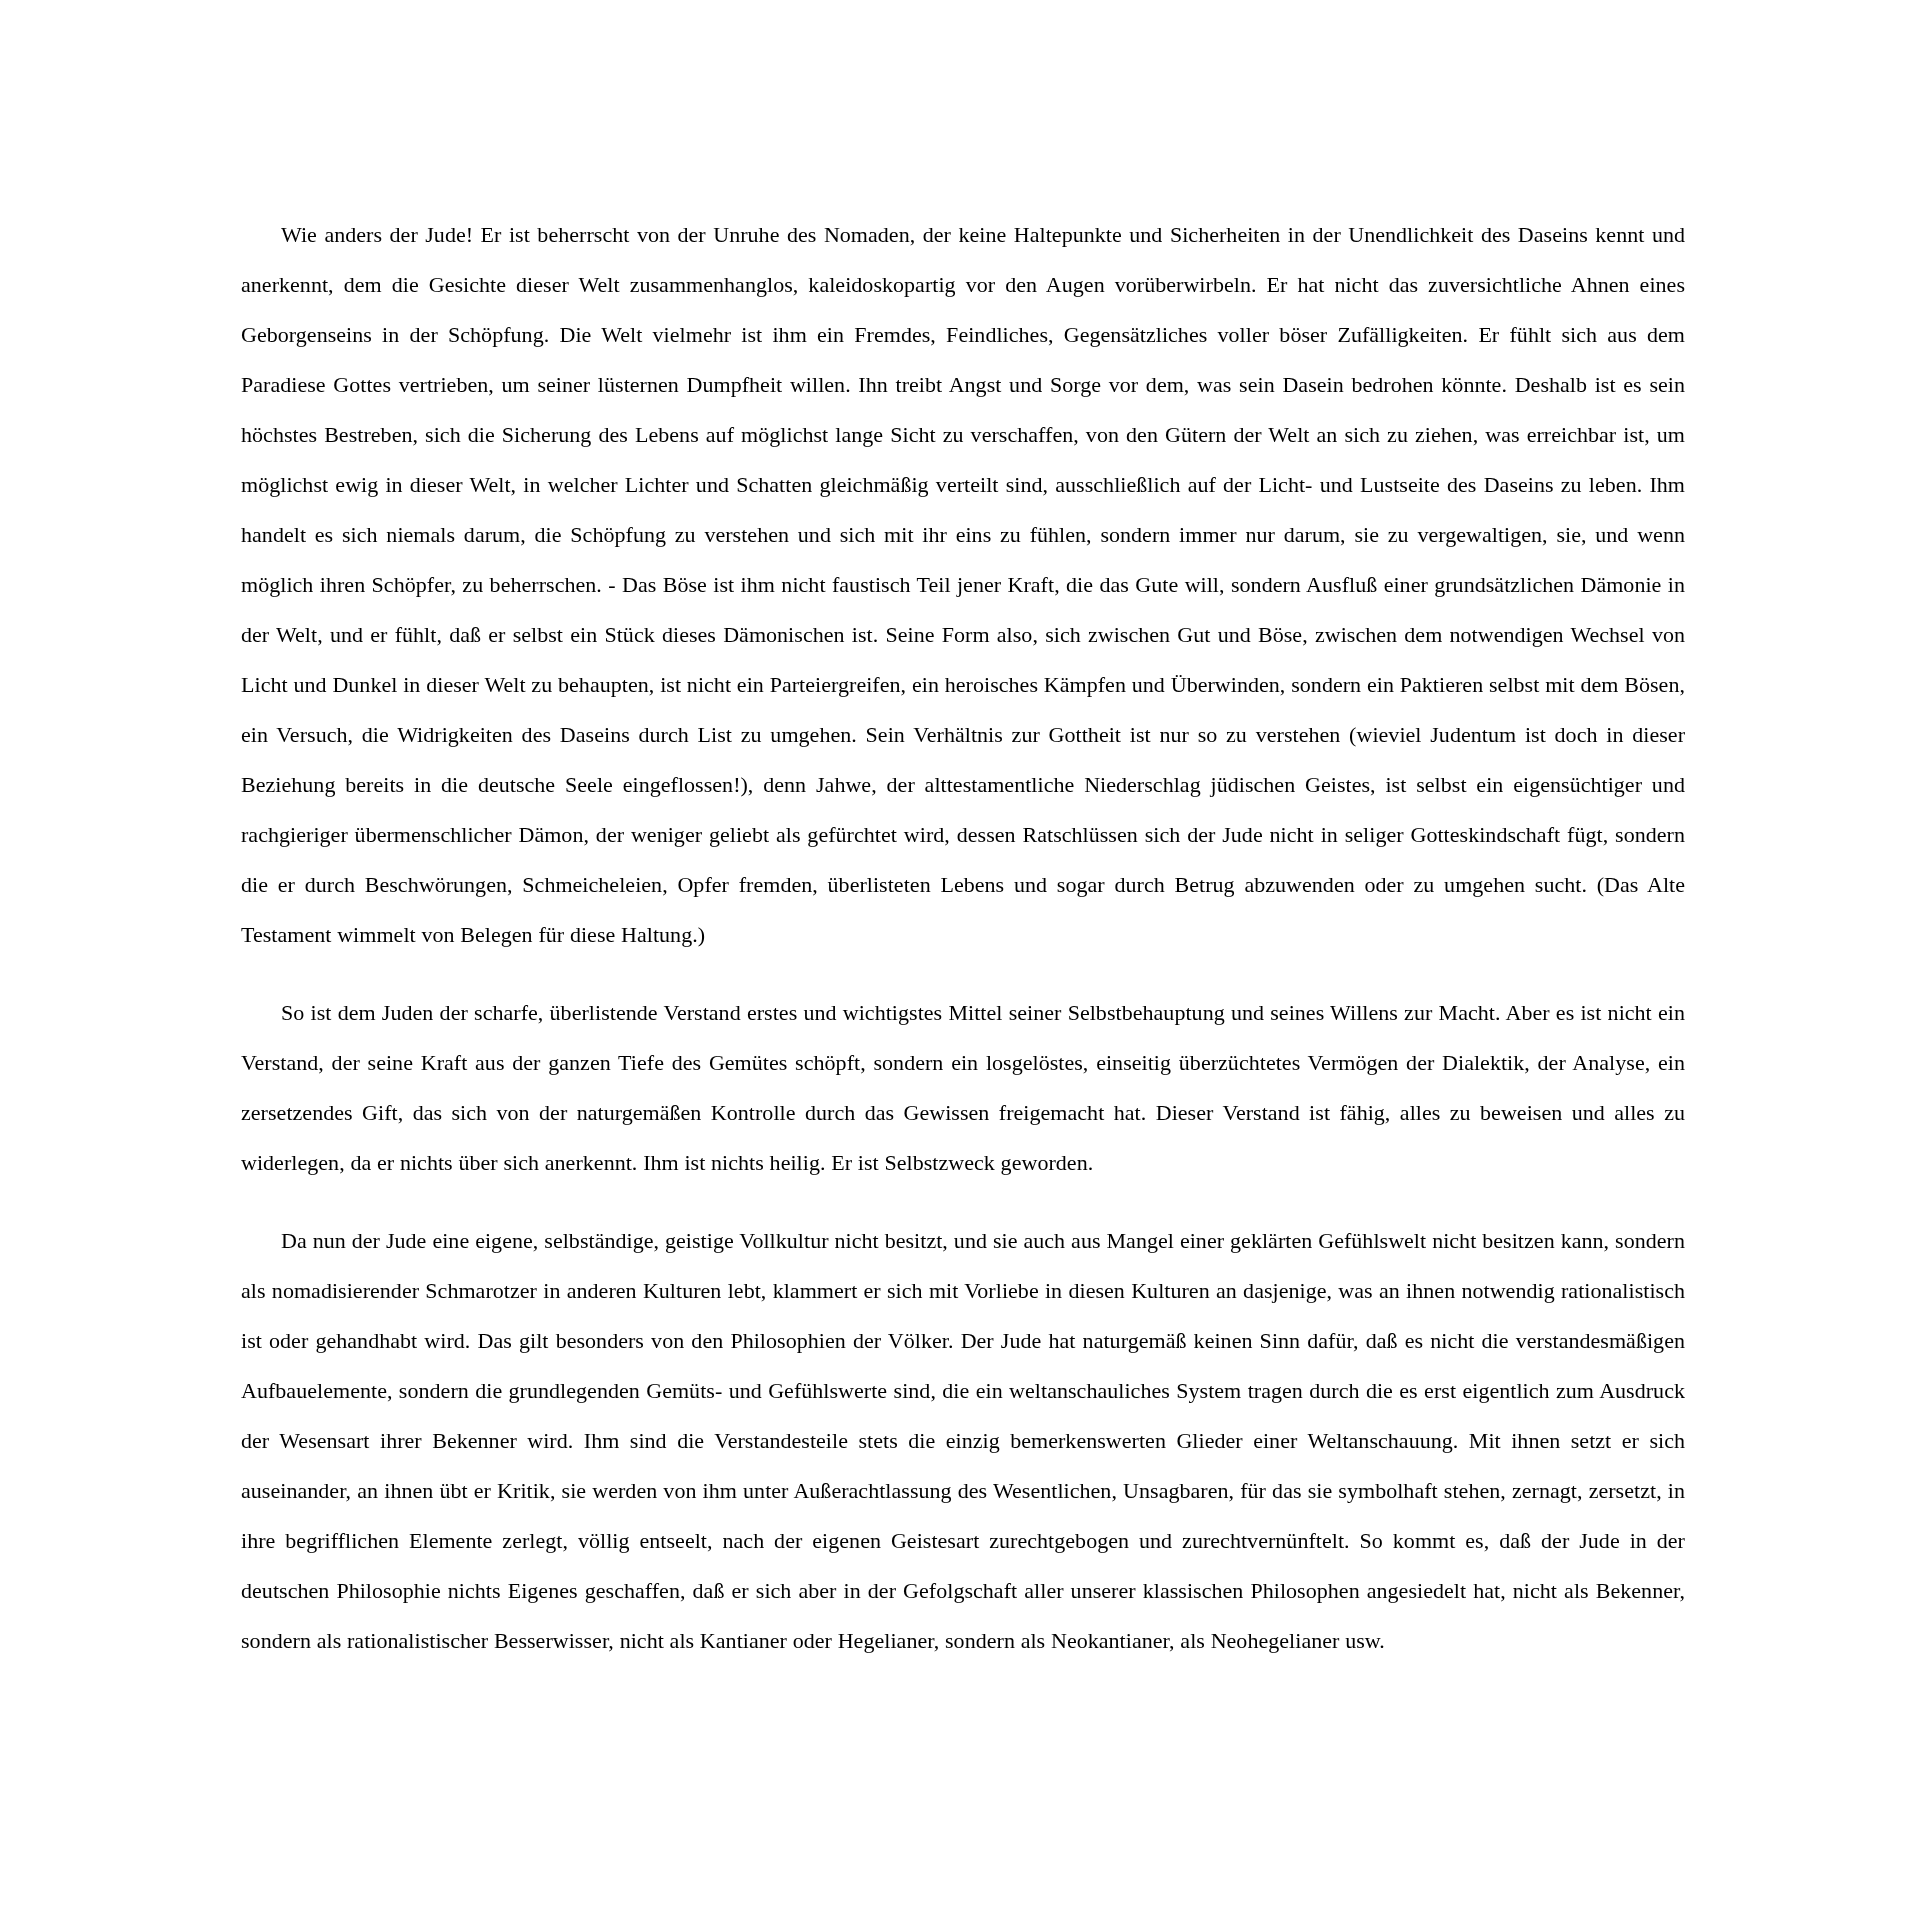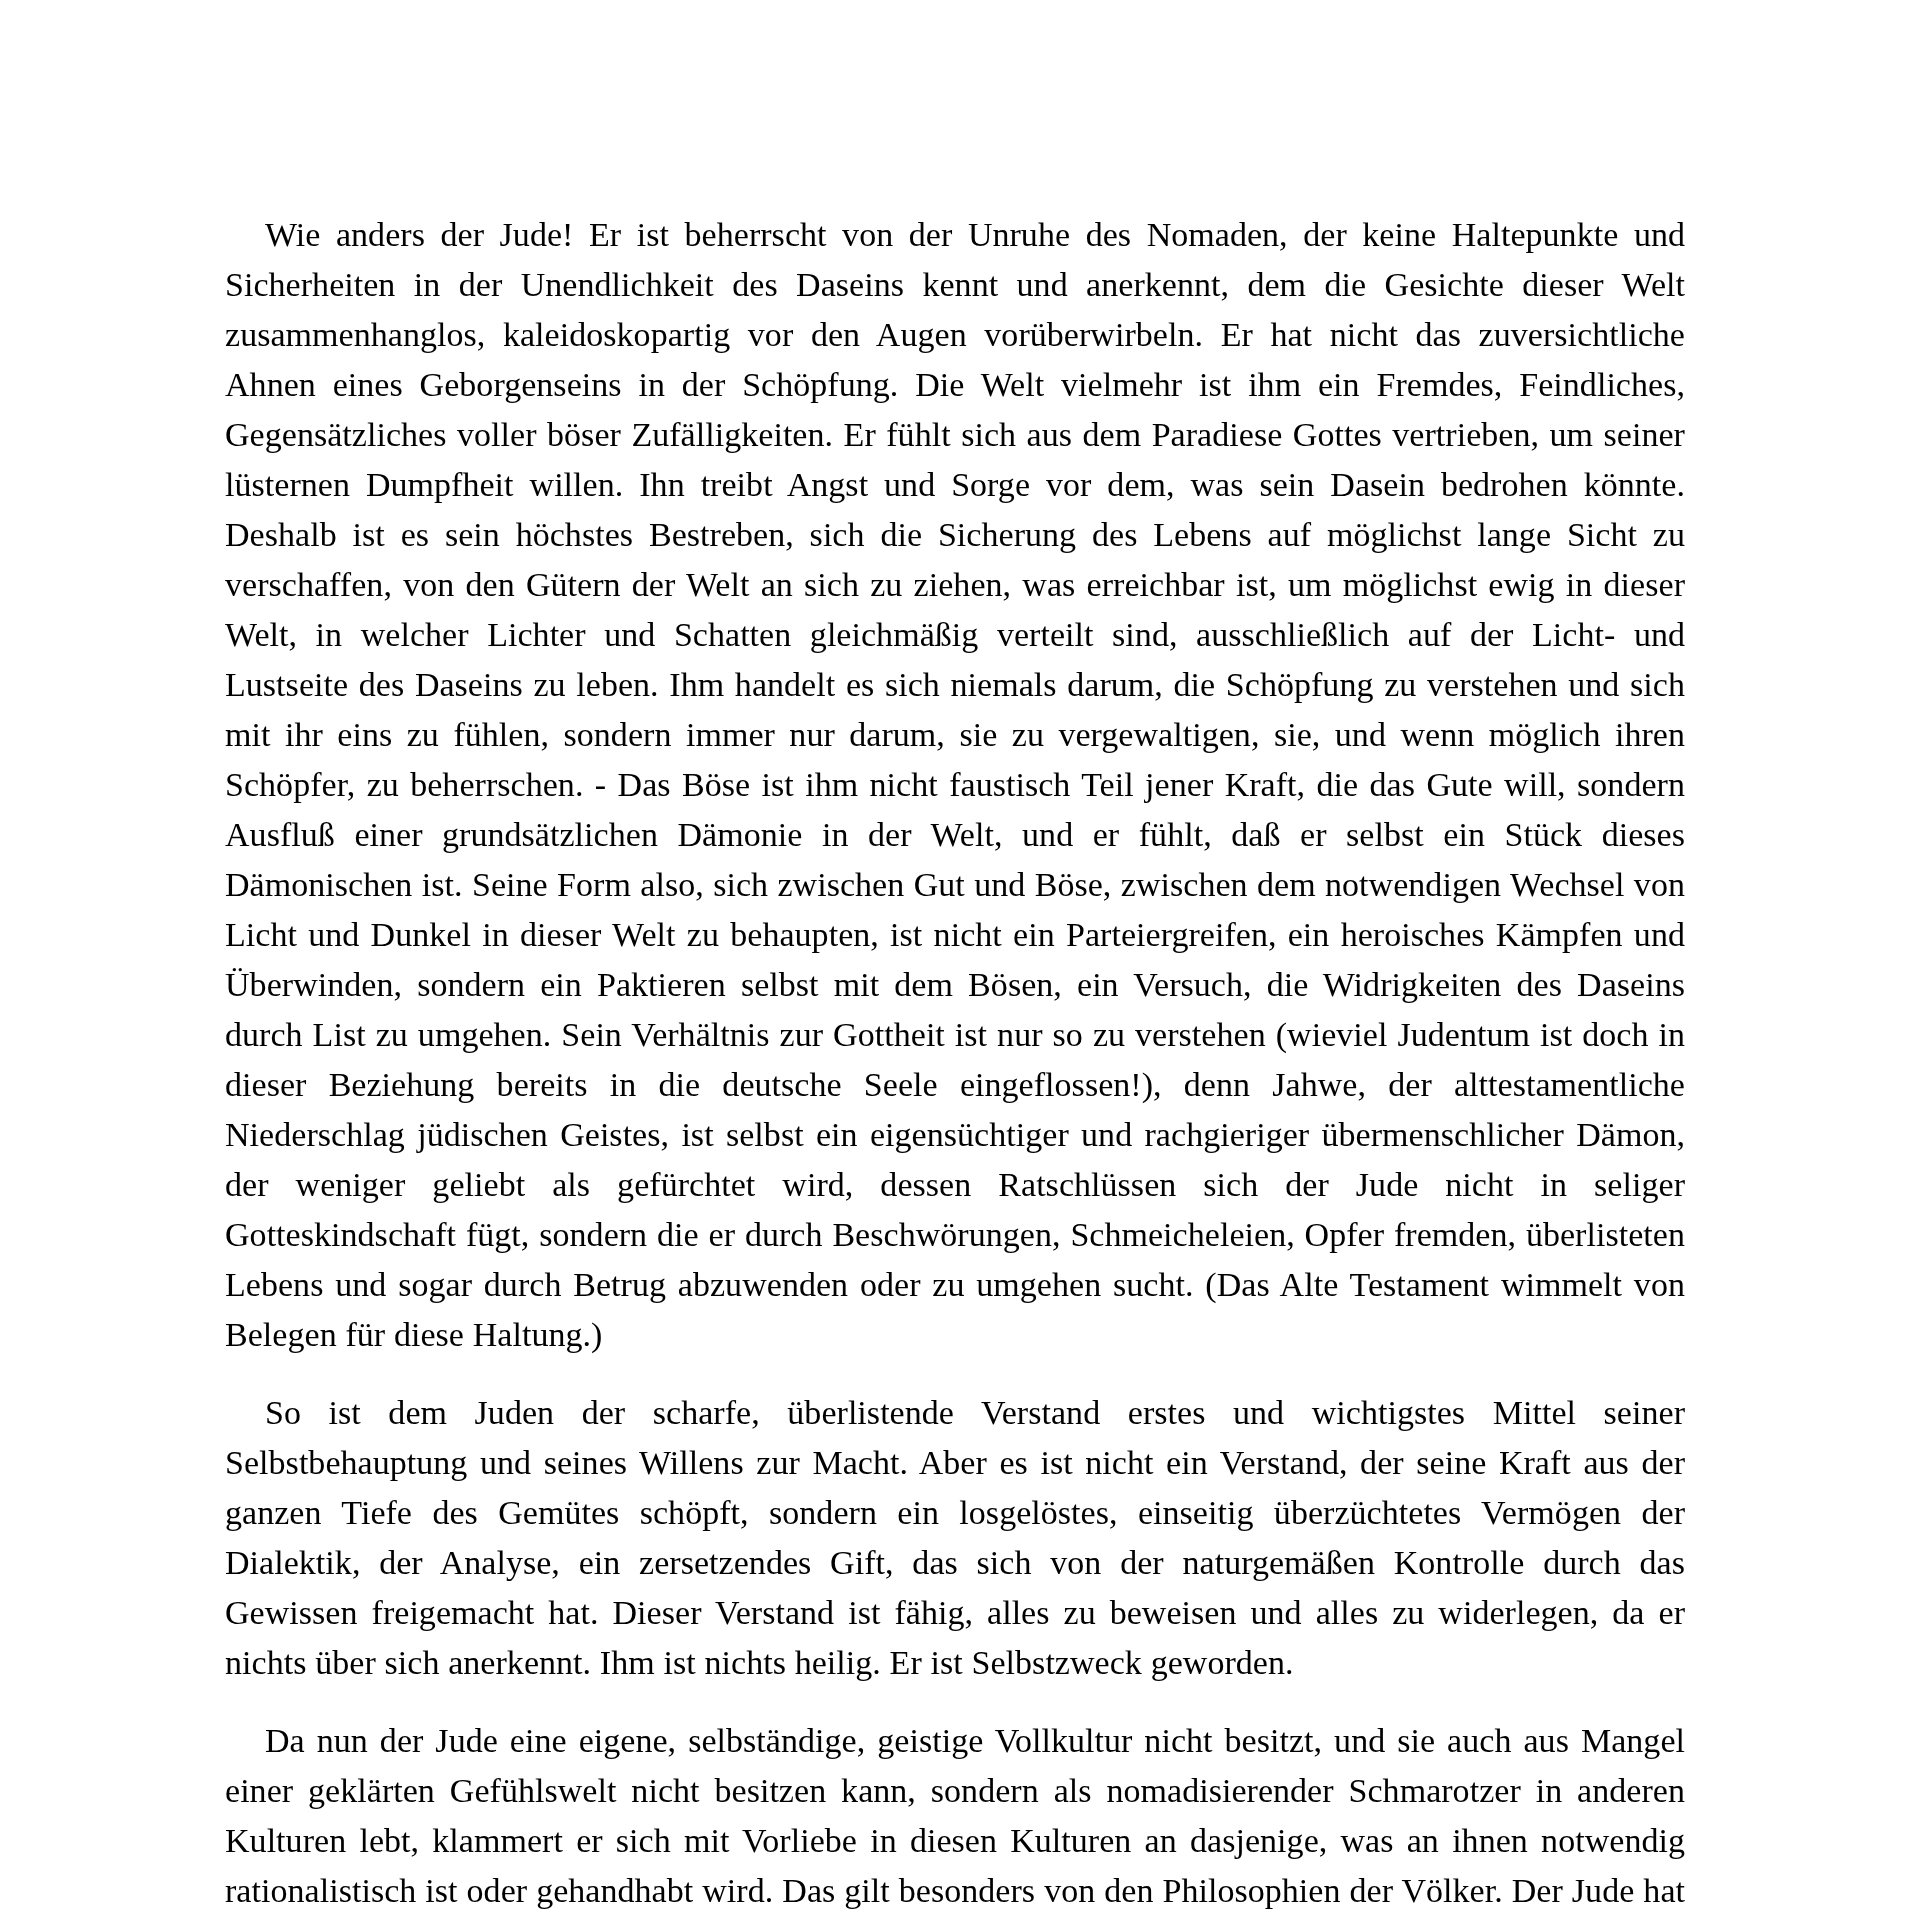--- a/index.html
+++ b/index.html
@@ -28,22 +28,22 @@
 
   
   #text-column {
     position: absolute;
     left: 225px;
     top: 210px;
     width: 1460px;
   }
 
   .body-paragraph {
-    margin: 0 0 0 0;
-    font-size: 34px;
+    margin: 0 0 0 16px;
+    font-size: 22px;
     line-height: 50px;
     text-align: justify;
     text-justify: inter-word;
     text-indent: 40px;
     letter-spacing: 0.04px;
     word-spacing: 0.2px;
     -webkit-hyphens: none;
     hyphens: none;
   }
 

